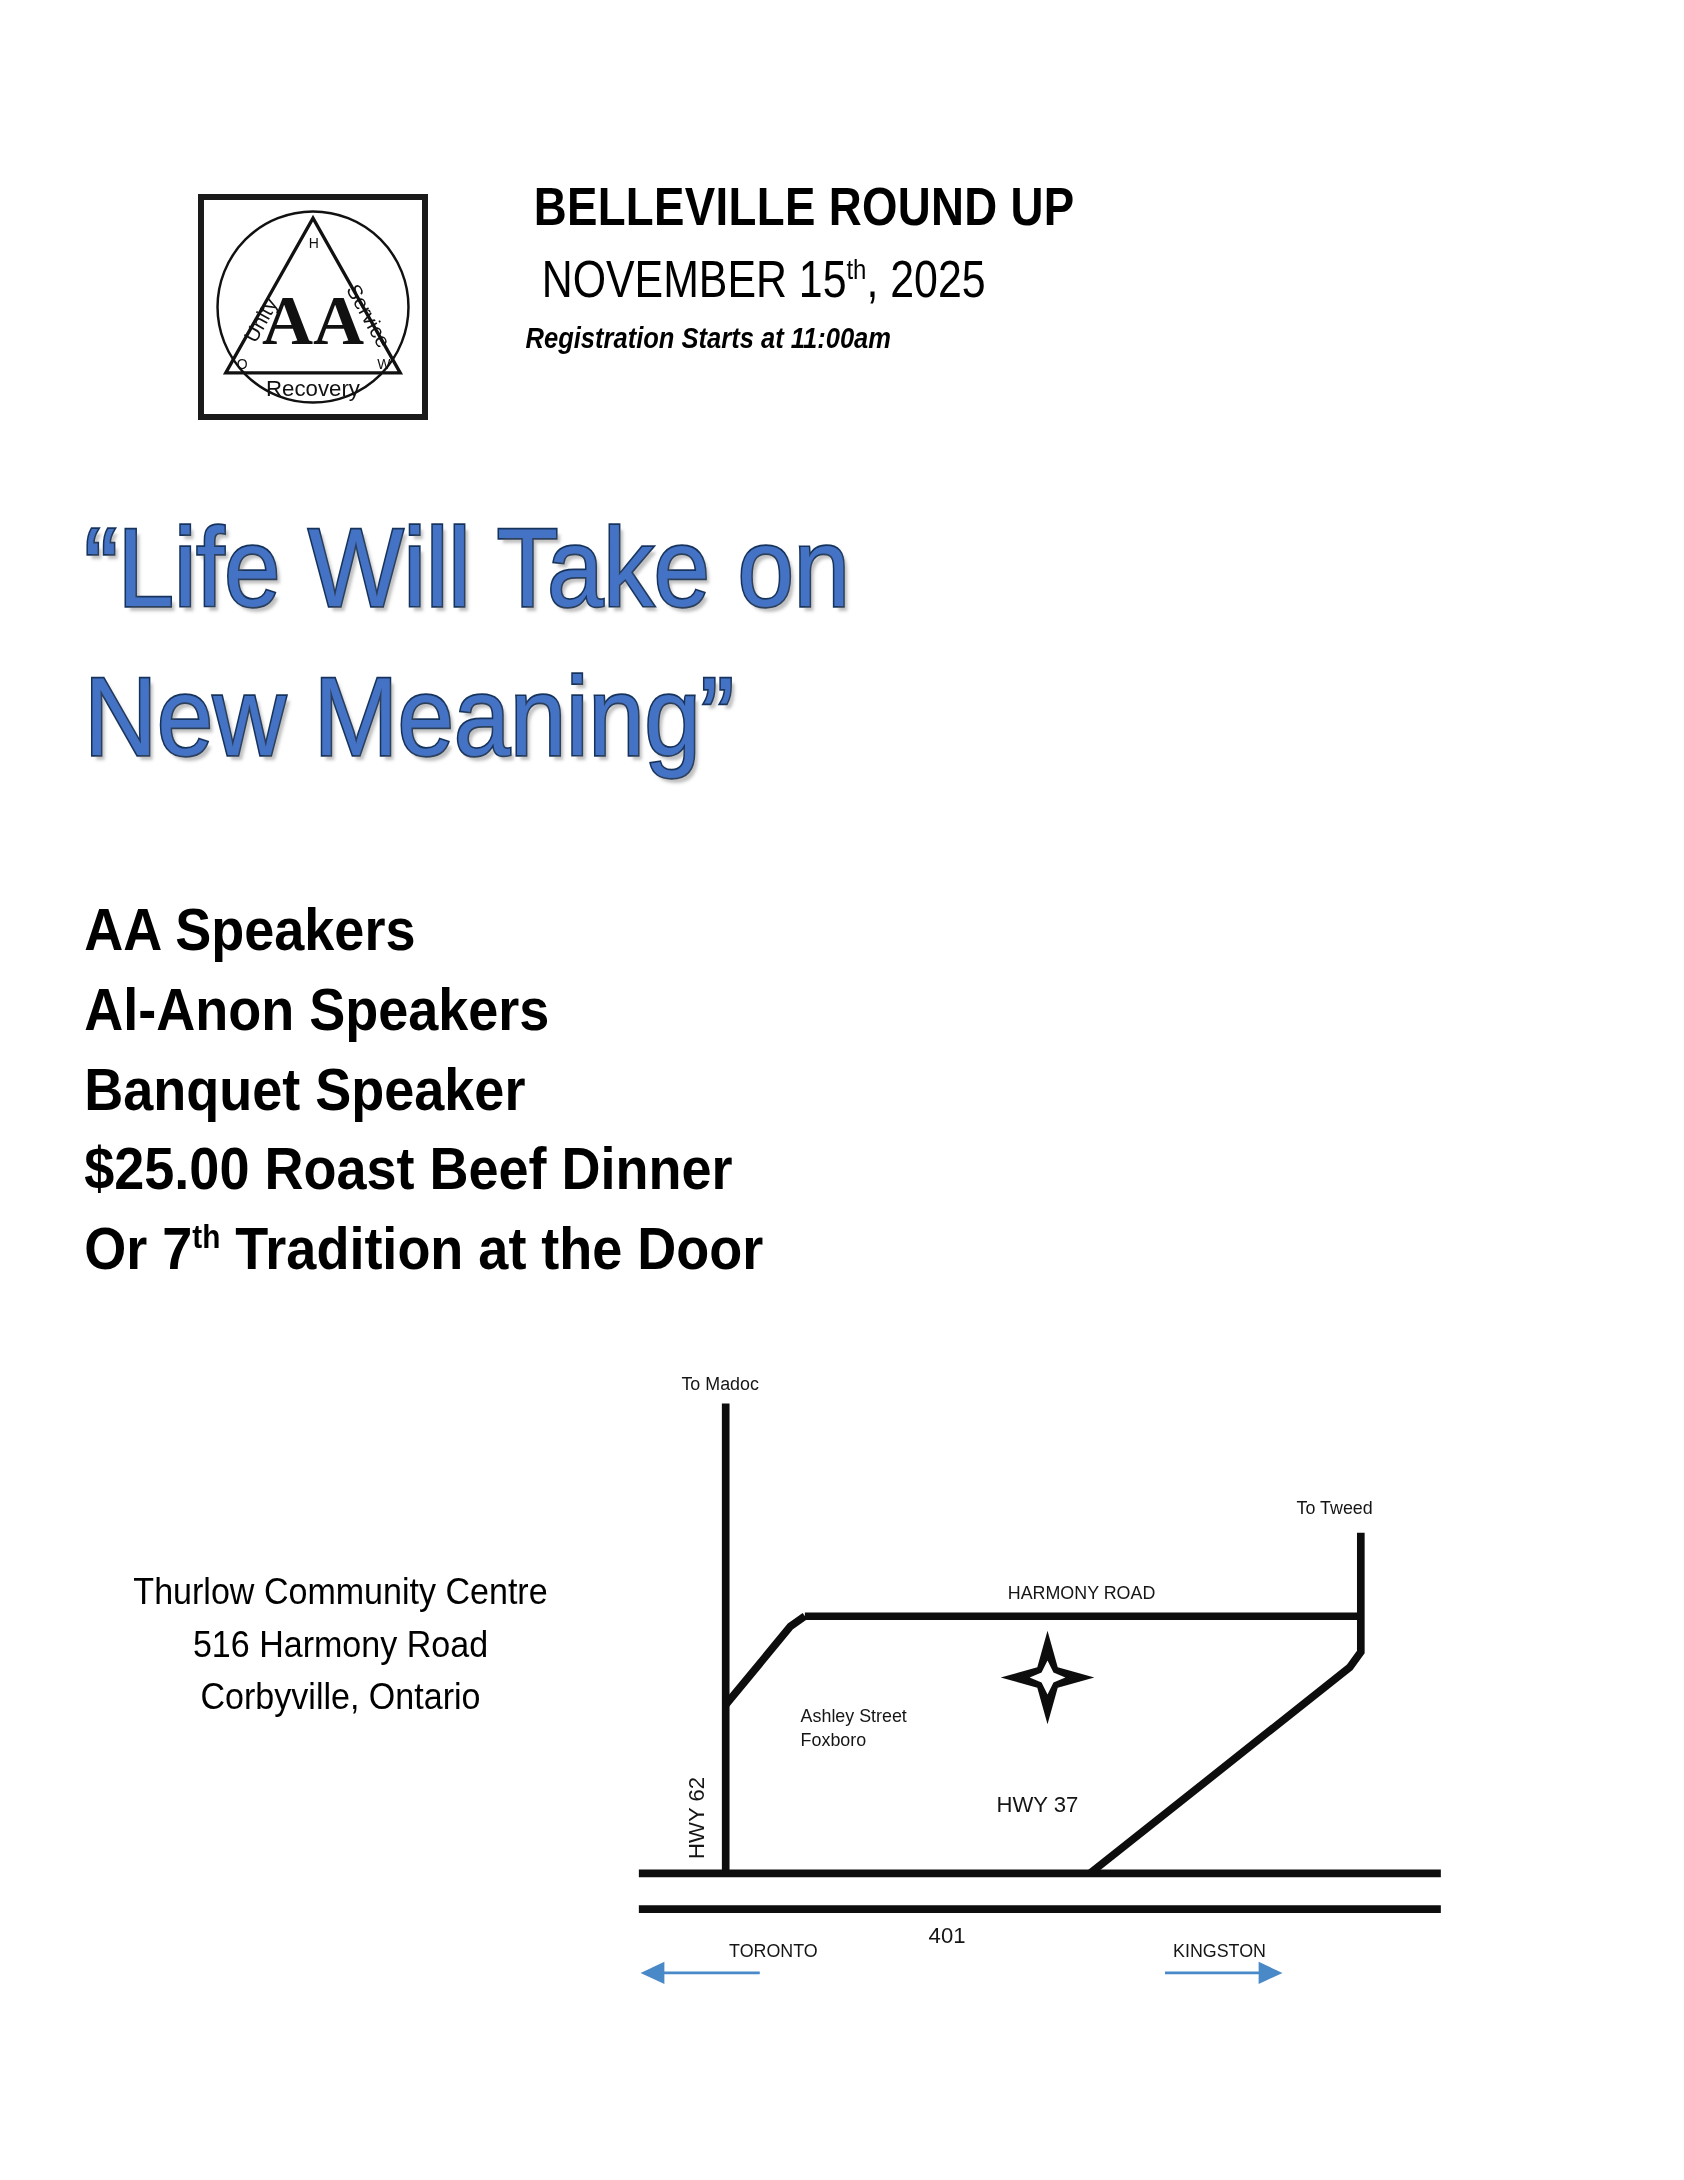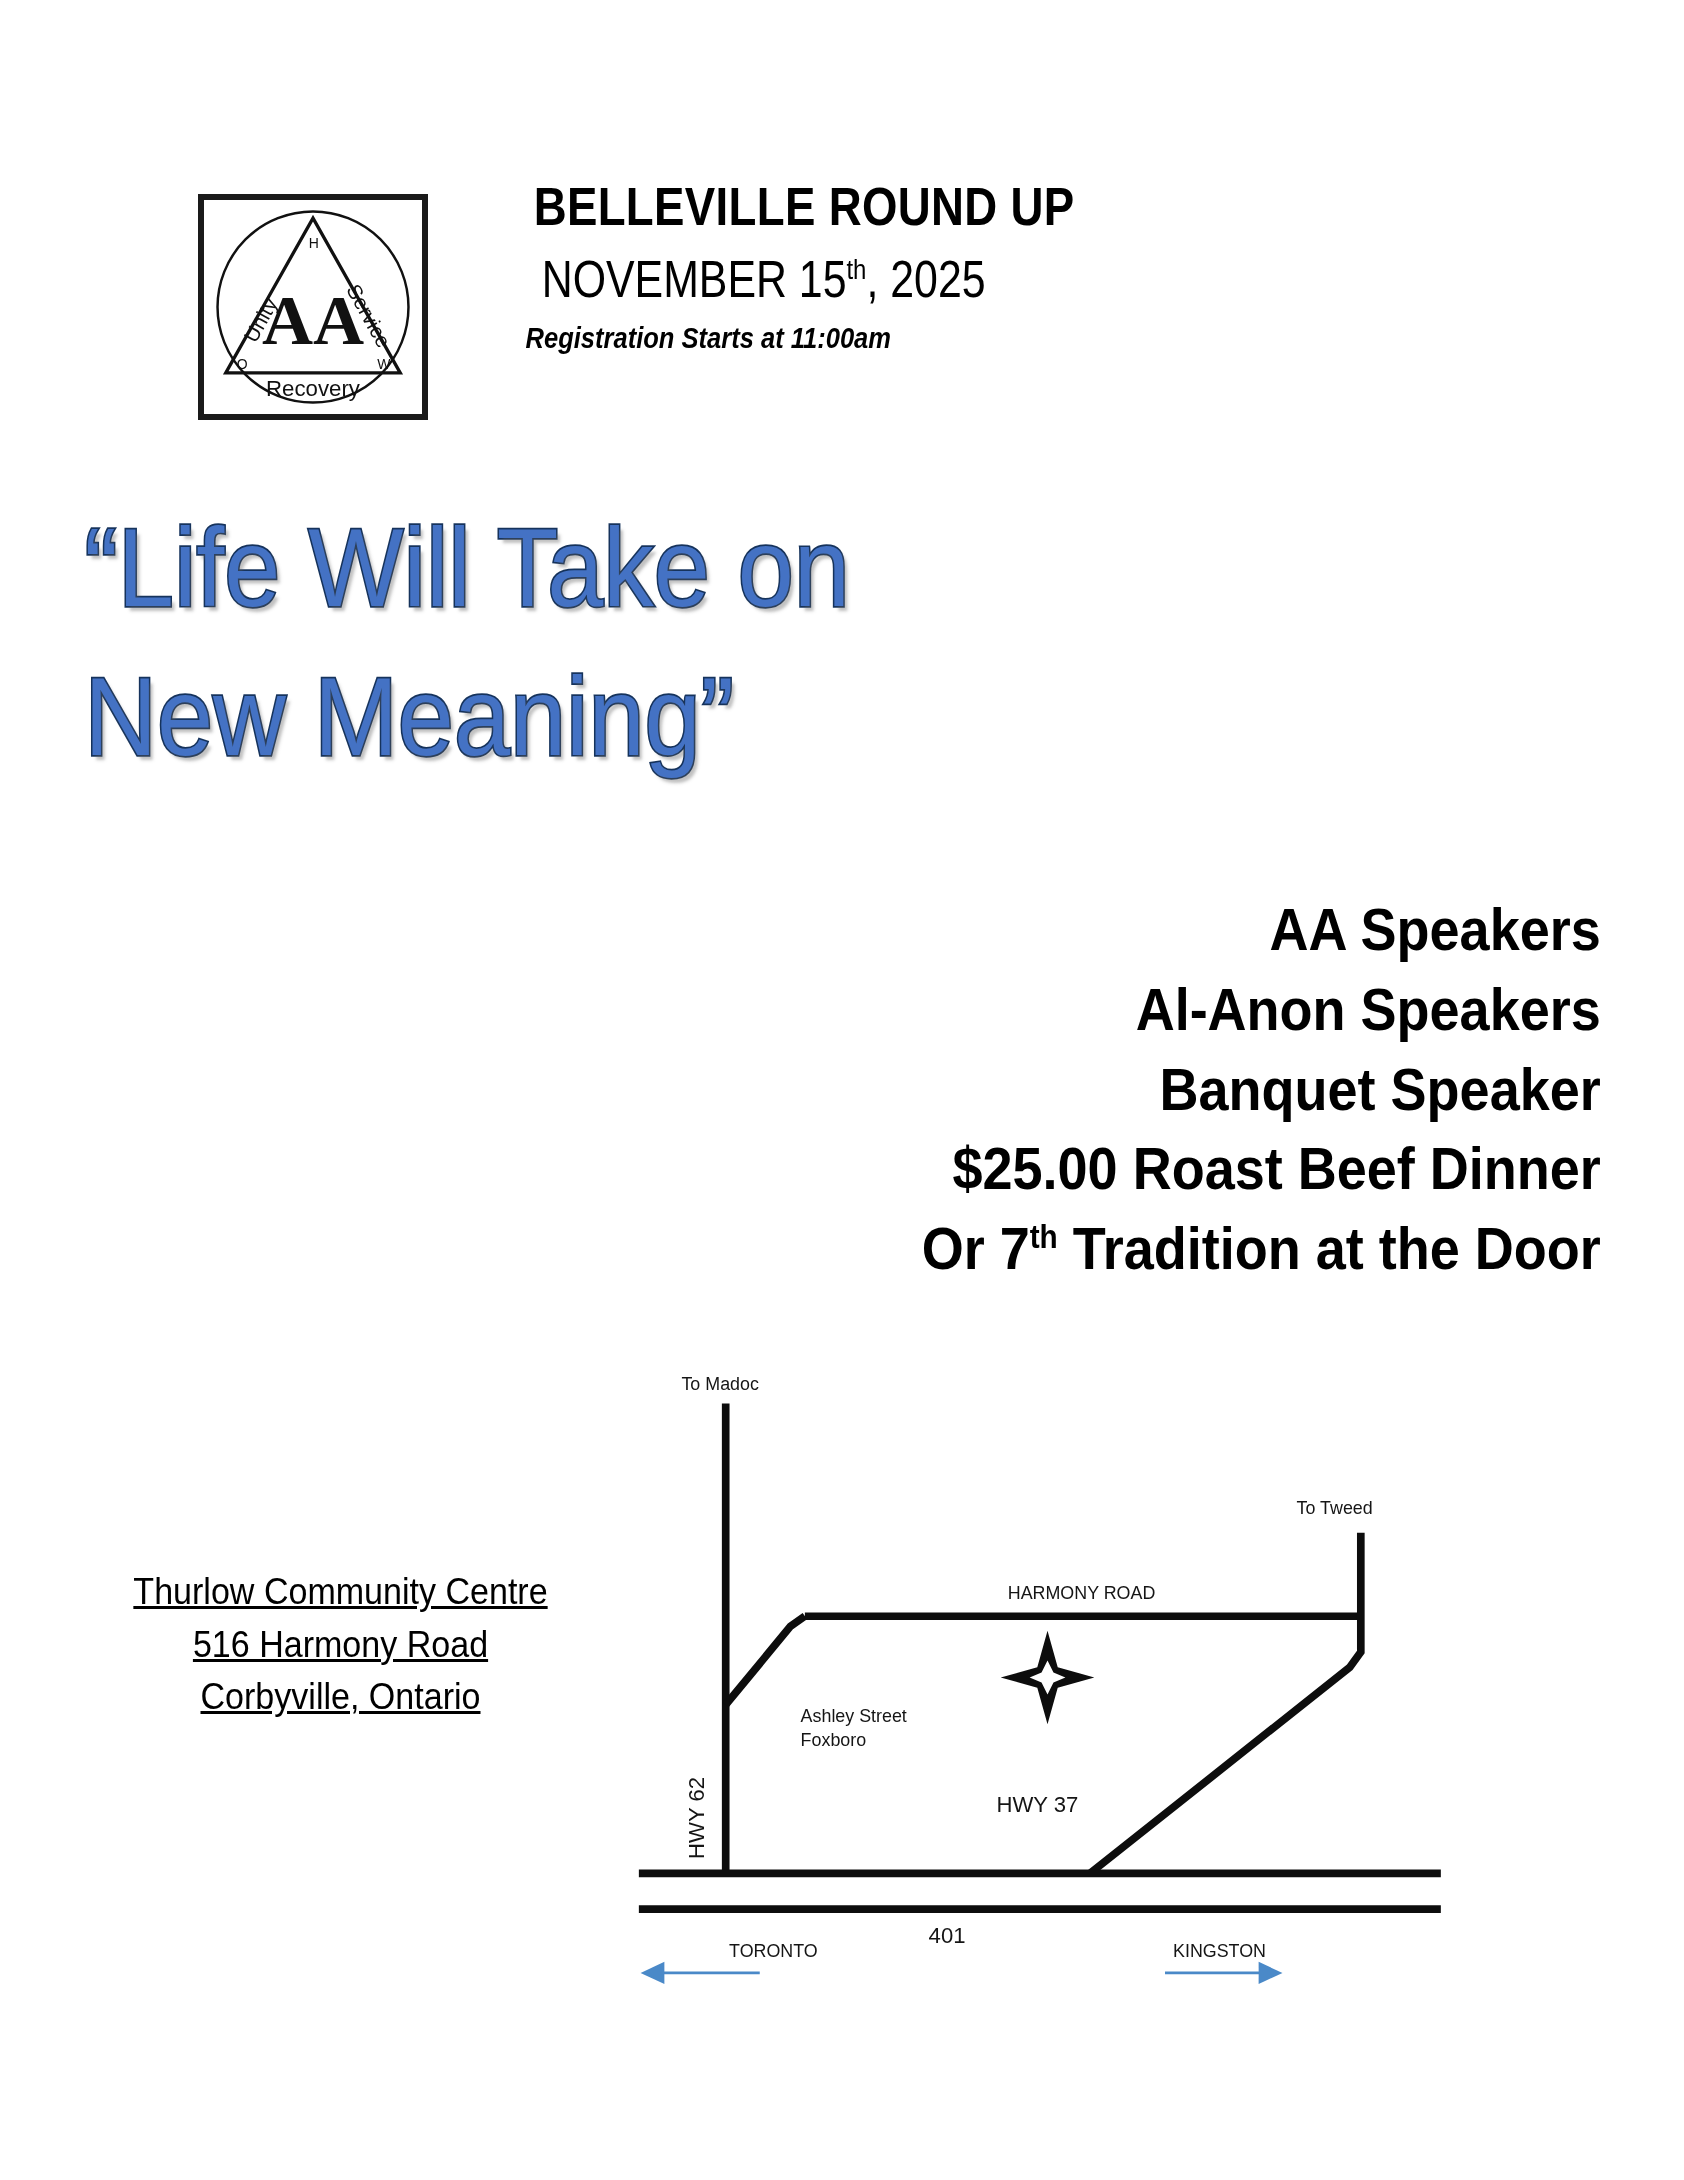--- a/index.html
+++ b/index.html
@@ -105,21 +105,21 @@
     transform-origin: center top;
     white-space: nowrap;
   }
 
   
   .program {
     position: absolute;
     top: 890px;
     left: 0;
     width: 100%;
-    text-align: right;
+    text-align: left;
   }
   .program-line {
     font-family: "Liberation Sans Narrow", "Liberation Sans", sans-serif;
     font-weight: bold;
     font-size: 60px;
     line-height: 1.33;
     transform: scaleX(0.90);
     transform-origin: center top;
     white-space: nowrap;
   }
@@ -129,21 +129,20 @@
     line-height: 0;
   }
 
   
   .address {
     position: absolute;
     left: 85px;
     top: 1566px;
     width: 511px;
     text-align: center;
-    text-decoration: underline;
   }
   .address-line {
     font-family: "Liberation Sans Narrow", "Liberation Sans", sans-serif;
     font-size: 37px;
     font-weight: normal;
     line-height: 1.42;
     transform: scaleX(0.92);
     transform-origin: center top;
     white-space: nowrap;
   }

